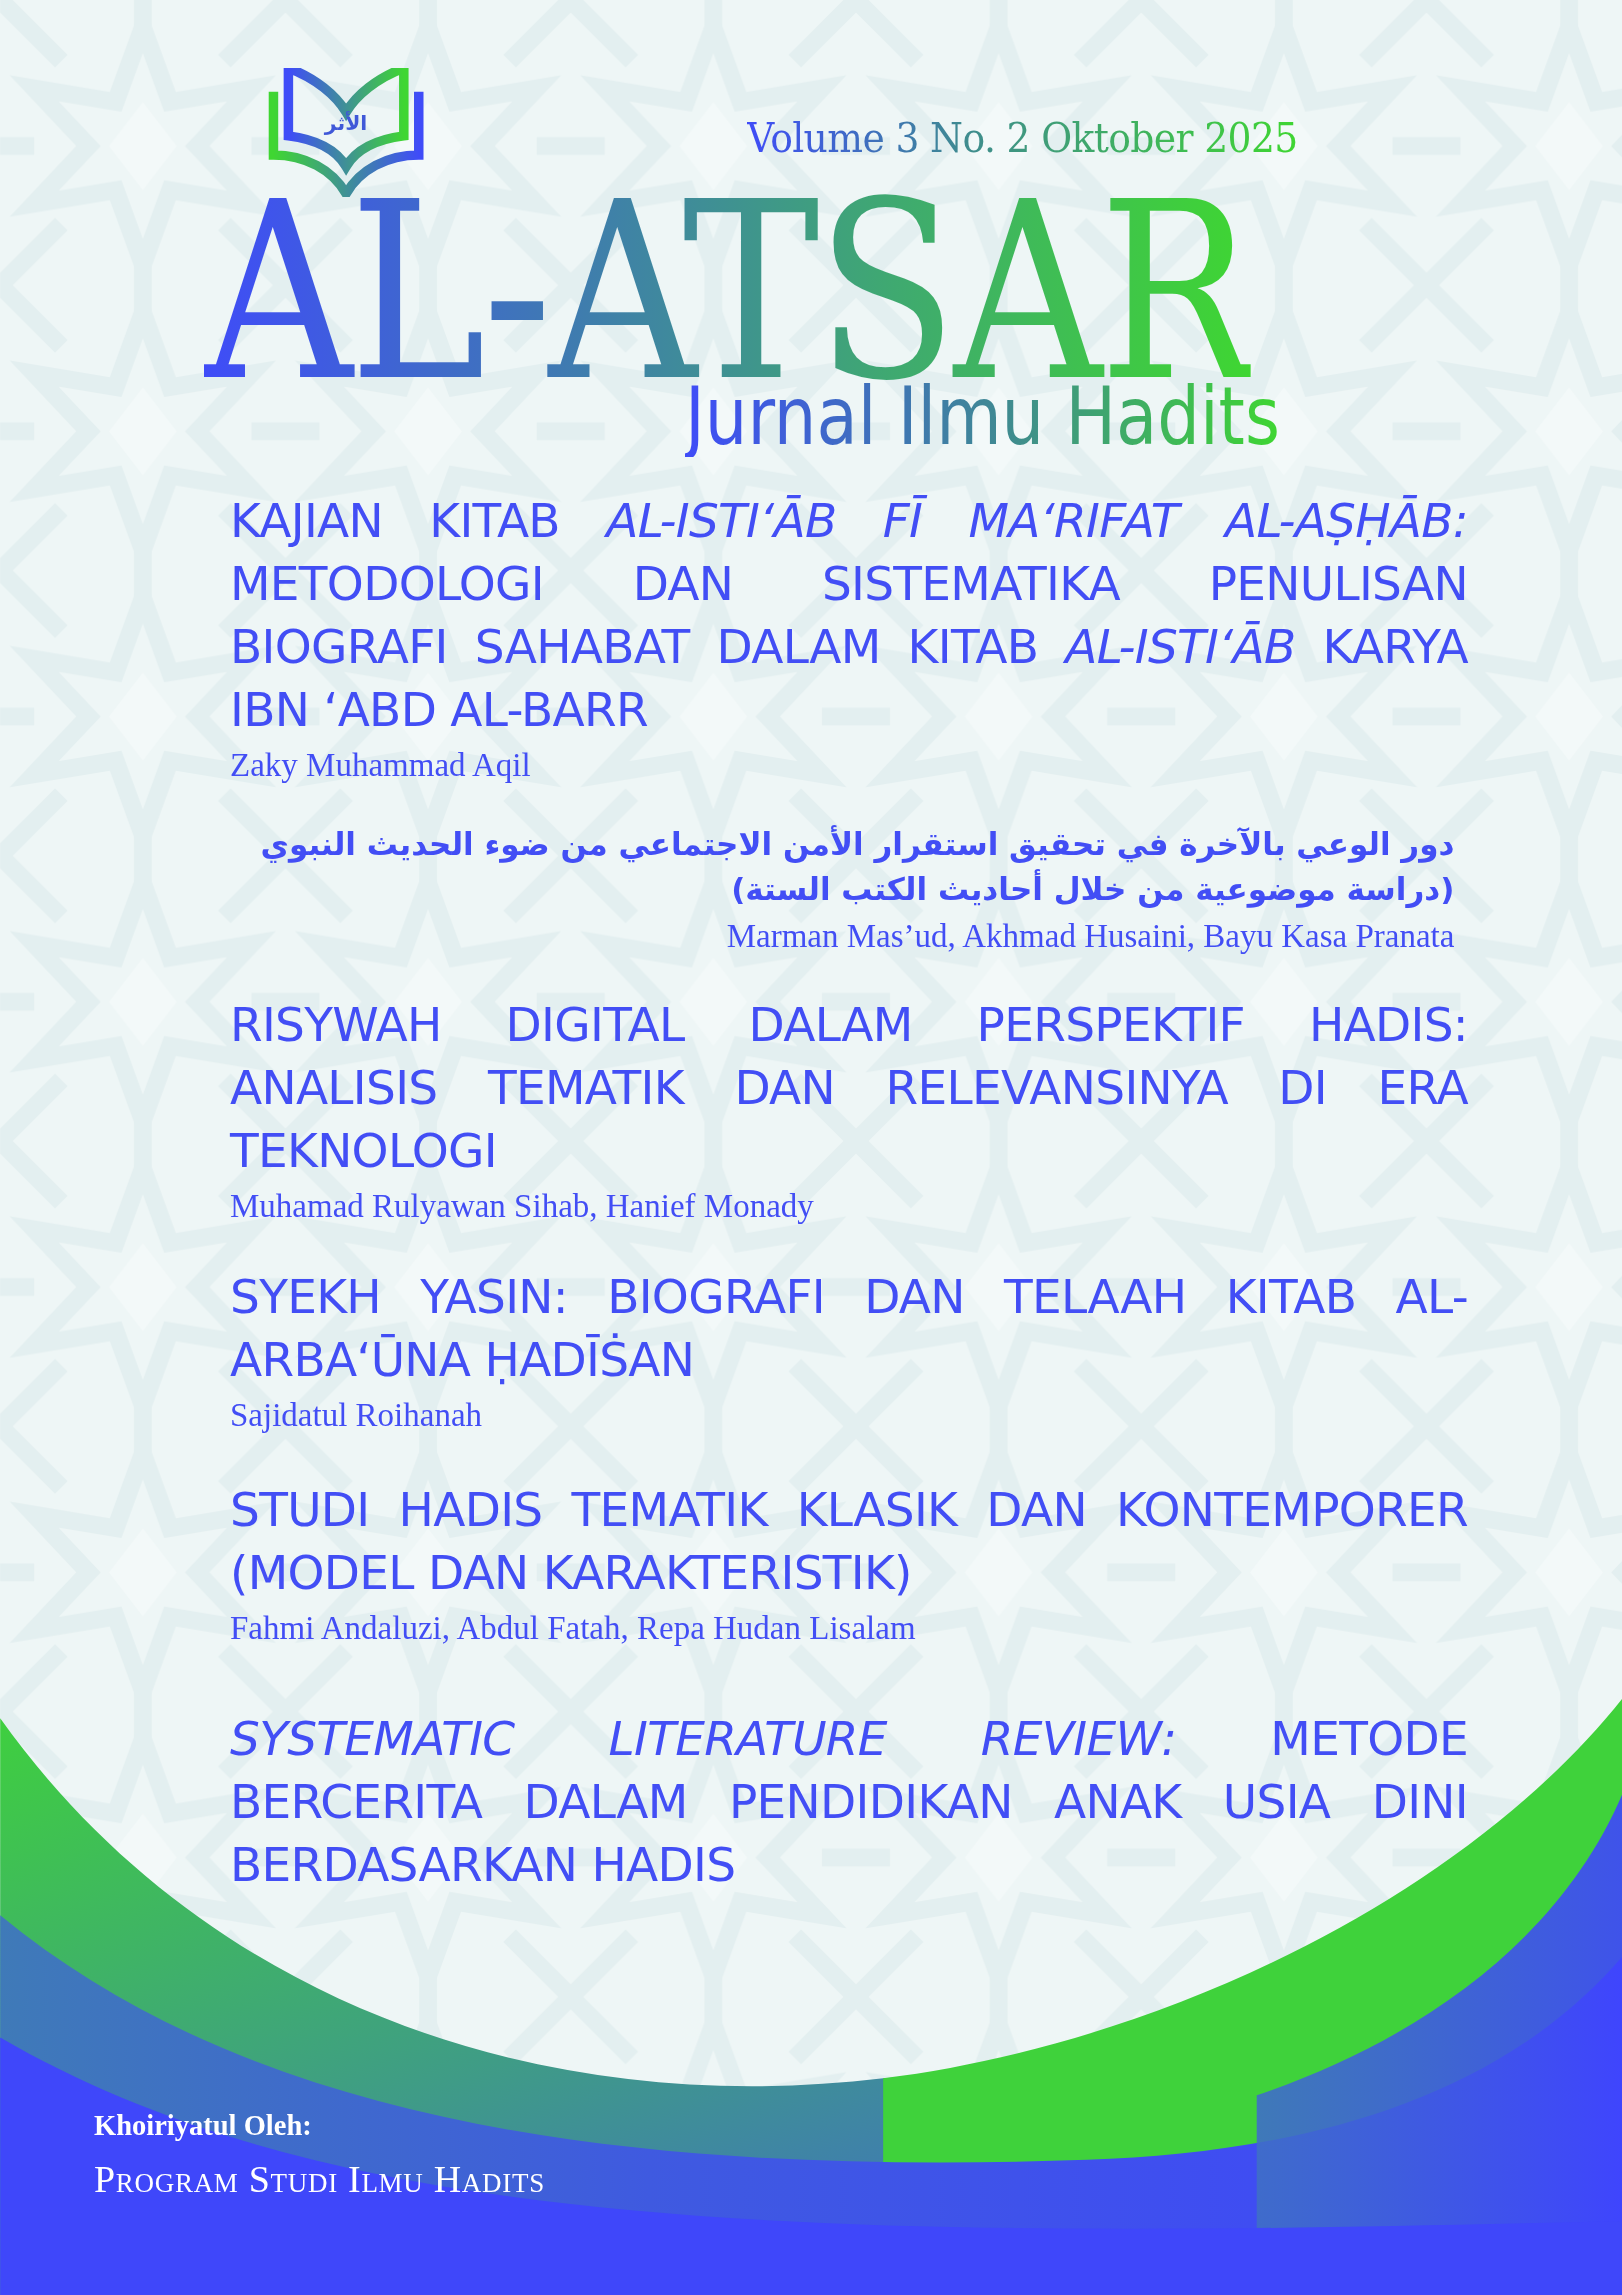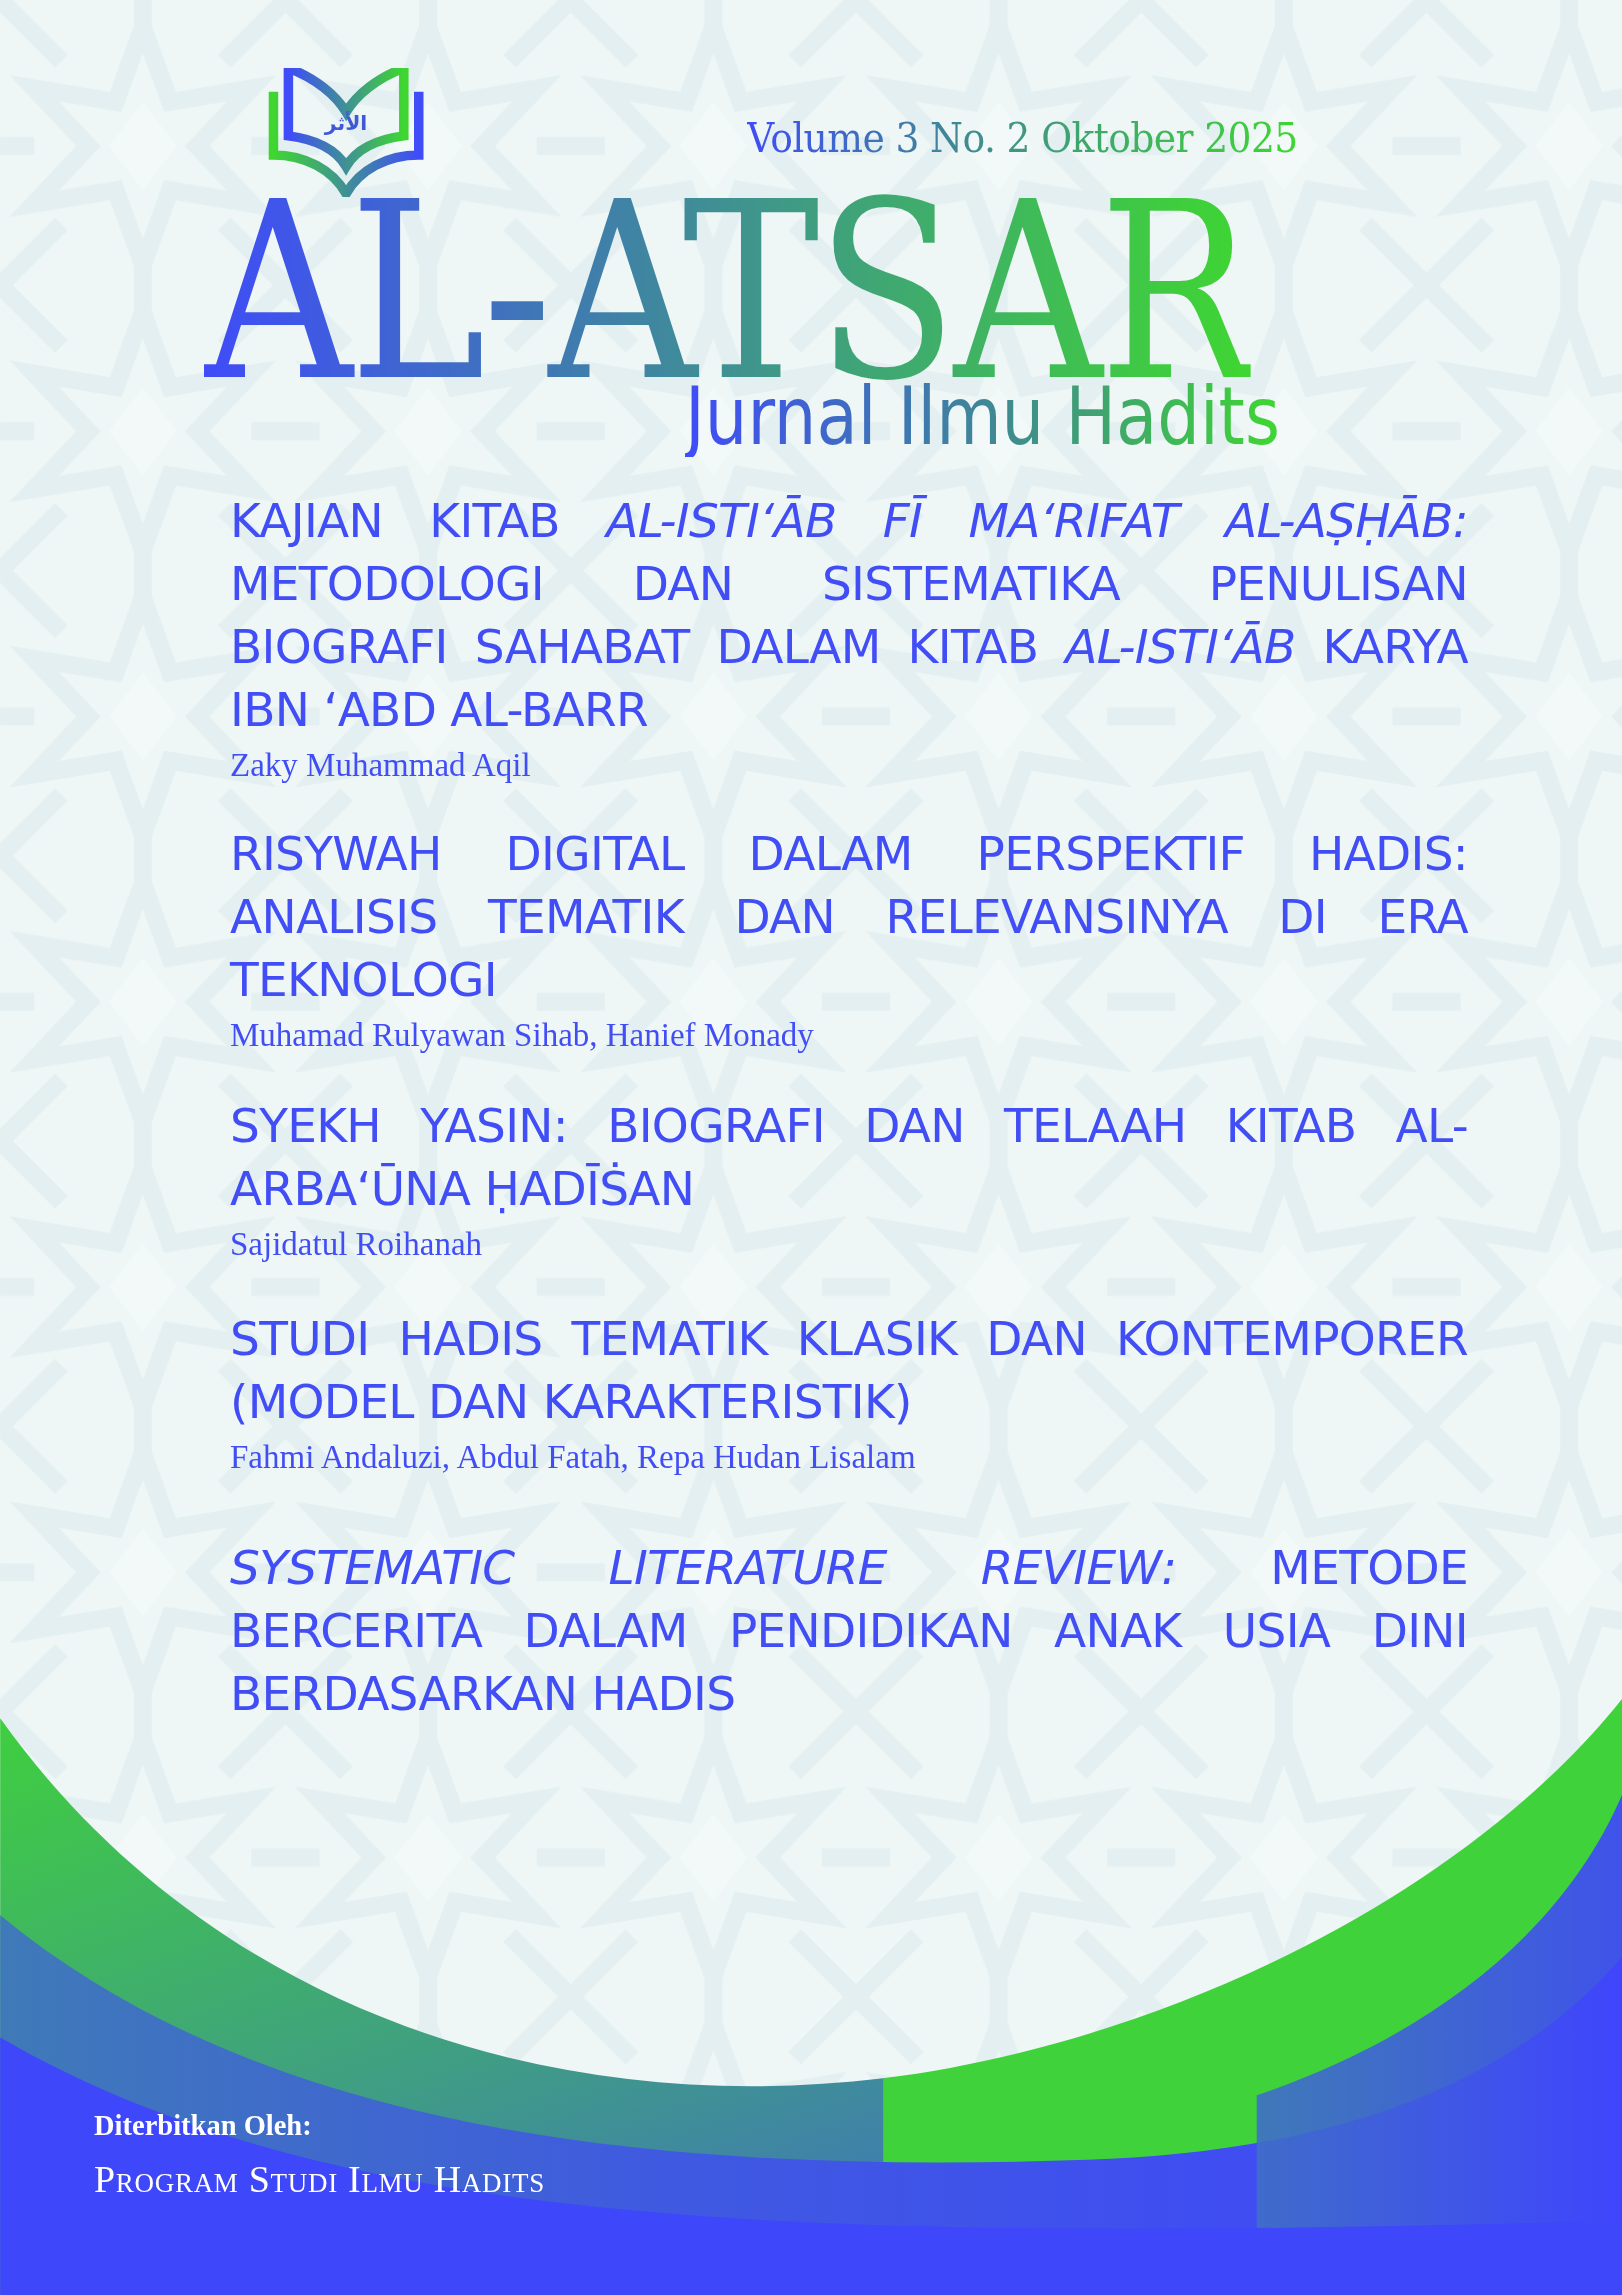--- a/index.html
+++ b/index.html
@@ -126,20 +126,25 @@
 <div class="masthead">AL-ATSAR</div>
 <div class="subtitle">Jurnal Ilmu Hadits</div>
 
 <div class="toc">
 
   <div class="article" style="margin-bottom: 33px;">
     <div class="a-title"><span>Kajian Kitab </span><span class="it">Al-Isti‘āb fī Ma‘rifat al-Aṣḥāb:</span><span> Metodologi dan Sistematika Penulisan Biografi Sahabat dalam Kitab </span><span class="it">Al-Isti‘āb</span><span> Karya Ibn ‘Abd al-Barr</span></div>
     <div class="a-author">Zaky Muhammad Aqil</div>
   </div>
 
+  <div class="article" style="margin-bottom: 33px; padding-right: 13.6px;">
+    <div class="ar-title">دور الوعي بالآخرة في تحقيق استقرار الأمن الاجتماعي من ضوء الحديث النبوي</div>
+    <div class="ar-title">(دراسة موضوعية من خلال أحاديث الكتب الستة)</div>
+    <div class="a-author" style="text-align: right;">Marman Mas’ud, Akhmad Husaini, Bayu Kasa Pranata</div>
+  </div>
 
   <div class="article" style="margin-bottom: 35px;">
     <div class="a-title">Risywah Digital dalam Perspektif Hadis: Analisis Tematik dan Relevansinya di Era Teknologi</div>
     <div class="a-author">Muhamad Rulyawan Sihab, Hanief Monady</div>
   </div>
 
   <div class="article" style="margin-bottom: 39px;">
     <div class="a-title">Syekh Yasin: Biografi dan Telaah Kitab Al-Arba‘ūna Ḥadīṡan</div>
     <div class="a-author">Sajidatul Roihanah</div>
   </div>
@@ -149,17 +154,17 @@
     <div class="a-author">Fahmi Andaluzi, Abdul Fatah, Repa Hudan Lisalam</div>
   </div>
 
   <div class="article">
     <div class="a-title"><span class="it">Systematic Literature Review:</span><span> Metode Bercerita dalam Pendidikan Anak Usia Dini Berdasarkan Hadis</span></div>
   </div>
 
 </div>
 
 <div class="publisher">
-  <div class="pub-label">Diterbitkan Oleh:</div>
+  <div class="pub-label">Khoiriyatul Oleh:</div>
   <div style="height: 17.7px;"></div>
   <div class="pub-line">Program Studi Ilmu Hadits</div>
 </div>
 
 
 </body></html>

